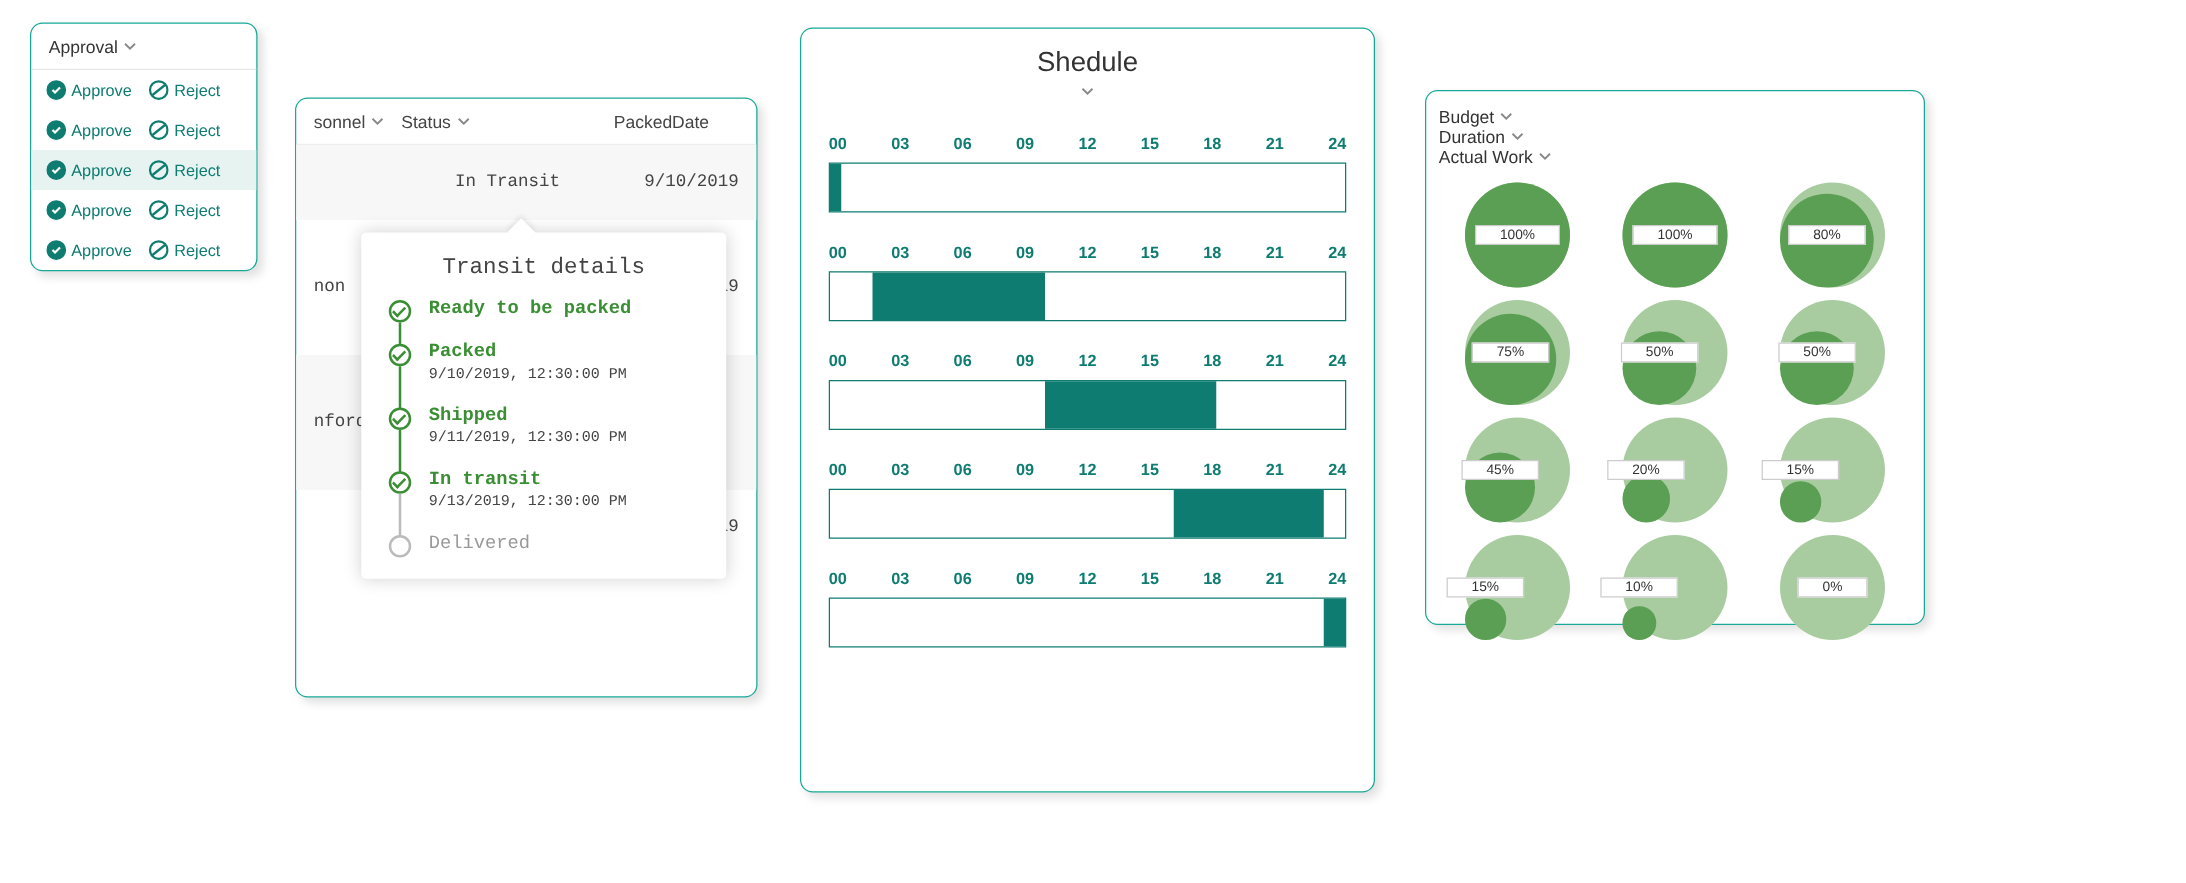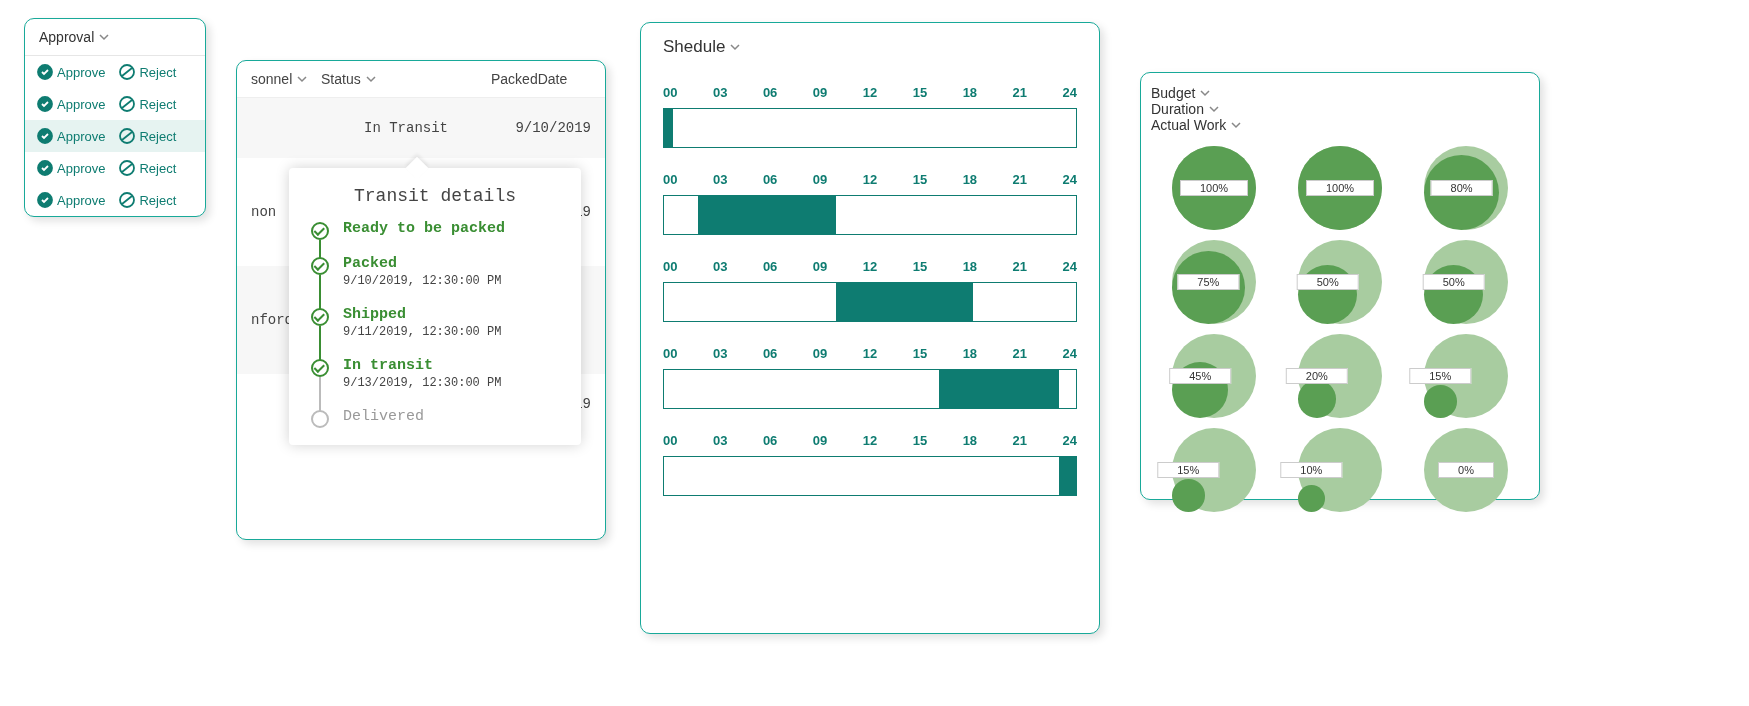--- a/index.html
+++ b/index.html
@@ -56,21 +56,21 @@
     display: inline-flex; align-items: center; gap: 4px;
     color: var(--teal-dark);
     cursor: pointer;
   }
   .ap-btn .ic { width: 16px; height: 16px; }
   .ap-btn .ic circle, .ap-btn .ic line, .ap-btn .ic path { stroke: var(--teal-dark); fill: none; stroke-width: 1.8; }
   .ap-btn.approve .ic circle { fill: var(--teal-dark); }
   .ap-btn.approve .ic path { stroke: #fff; }
 
   
-  #status-panel { top: 60px; left: 236px; width: 370px; height: 480px; }
+  #status-panel { top: 78px; left: 236px; width: 370px; height: 480px; }
   .st-header-row {
     display: grid;
     grid-template-columns: 70px 170px 1fr;
     padding: 10px 14px;
     font-size: 14px;
     color: #444;
     border-bottom: 1px solid #eee;
   }
   .st-th { display: inline-flex; align-items: center; gap: 4px; }
   .st-body { position: relative; font-family: Liberation Mono, monospace; }
@@ -126,21 +126,21 @@
     position: absolute; left: 8px; top: 20px; width: 2px; height: 34px;
     background: var(--green);
   }
   .tt-line.pending { background: #bbb; }
   .tt-label { font-size: 15px; font-weight: 600; color: var(--green); }
   .tt-label.pending { color: #999; font-weight: 400; }
   .tt-sub { font-size: 12px; color: #444; margin-top: 2px; }
 
   
   #schedule-panel { top: 22px; left: 640px; width: 460px; height: 612px; }
-  .sch-header { padding: 14px 22px 4px; display:flex;align-items:center;gap:4px; font-size:17px; }
+  .sch-header { padding: 14px 22px 4px; display:flex;align-items:center;gap:4px; font-size:22px;flex-direction:column; }
   .sch-rows { padding: 0 22px 20px; }
   .sch-block { margin-top: 24px; }
   .sch-ticks { display:flex; justify-content:space-between; font-size:13px; font-weight:600; color: var(--teal-dark); margin-bottom:8px; }
   .sch-bar-bg {
     height: 40px;
     border: 1.5px solid var(--teal-dark);
     background: #fff;
     position: relative;
   }
   .sch-bar-fill {

